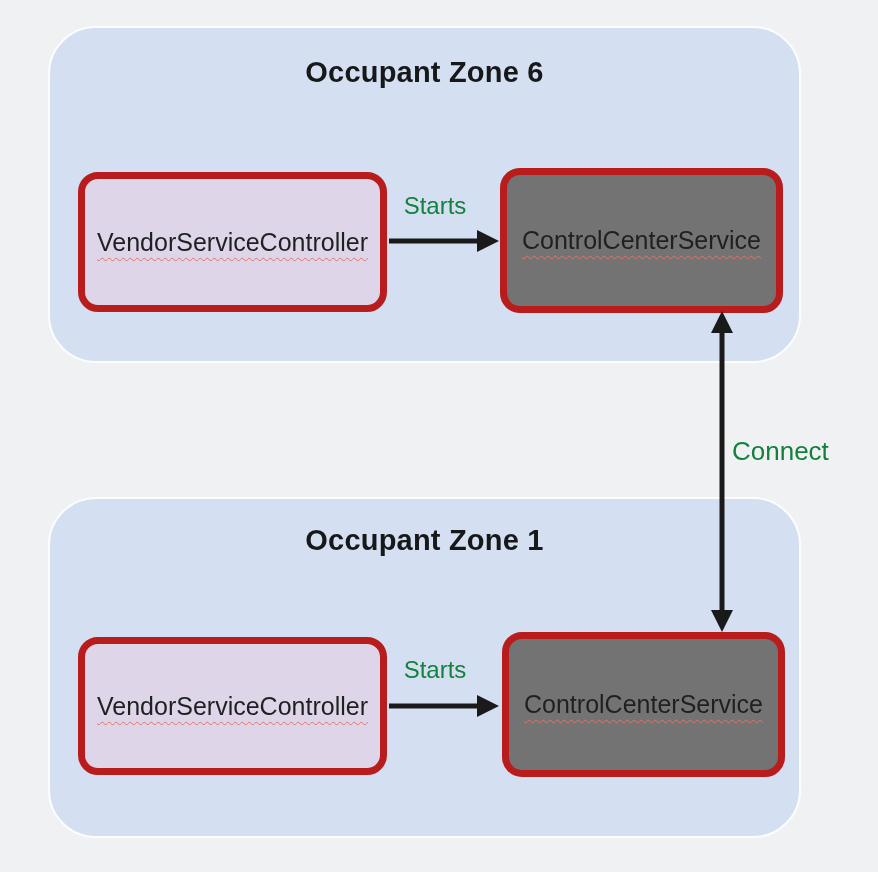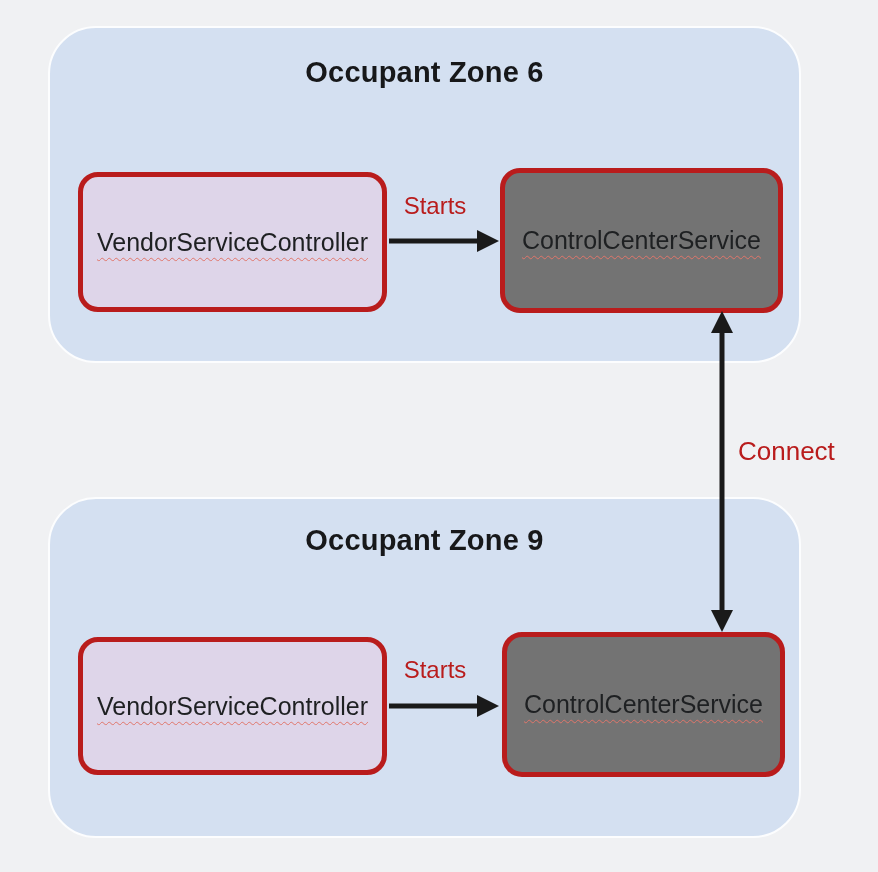--- a/index.html
+++ b/index.html
@@ -34,21 +34,21 @@
     text-align: center;
     font-weight: bold;
     font-size: 29px;
     letter-spacing: 0.2px;
     color: #17181a;
   }
   .zone1 .zone-title { top: 28px; }
   .zone2 .zone-title { top: 25px; }
   .node {
     position: absolute;
-    border: 5px solid #b91c1c;
+    border: 7px solid #b91c1c;
     border-radius: 20px;
     display: flex;
     align-items: center;
     justify-content: center;
     box-sizing: border-box;
   }
   .node-vendor { background: #ded5e9; }
   .node-control { background: #737373; }
   .vendor1 { left: 78px;  top: 172px; width: 309px; height: 140px; }
   .control1 { left: 500px; top: 168px; width: 283px; height: 145px; }
@@ -60,45 +60,45 @@
     color: #1e2022;
     text-decoration-line: underline;
     text-decoration-style: wavy;
     text-decoration-color: #e0756a;
     text-decoration-thickness: 1px;
     text-underline-offset: 6px;
   }
   .edge-label {
     position: absolute;
     font-size: 24px;
-    color: #b91c1c;
+    color: #15803d;
     white-space: nowrap;
     text-align: center;
   }
   .starts1 { left: 435px; top: 206px; transform: translate(-50%, -50%); }
   .starts2 { left: 435px; top: 670px; transform: translate(-50%, -50%); }
-  .connect { left: 732px; top: 451px; transform: translateY(-50%); font-size: 26px; margin-left: 6px; }
+  .connect { left: 732px; top: 451px; transform: translateY(-50%); font-size: 26px; }
   .arrows {
     position: absolute;
     left: 0;
     top: 0;
     pointer-events: none;
   }
 </style>
 </head>
 <body>
 
 <div class="canvas">
 
   <div class="zone zone1">
     <div class="zone-title">Occupant Zone 6</div>
   </div>
 
   <div class="zone zone2">
-    <div class="zone-title">Occupant Zone 9</div>
+    <div class="zone-title">Occupant Zone 1</div>
   </div>
 
   <div class="node node-vendor vendor1">
     <span class="node-label">VendorServiceController</span>
   </div>
   <div class="node node-control control1">
     <span class="node-label">ControlCenterService</span>
   </div>
 
   <div class="node node-vendor vendor2">

